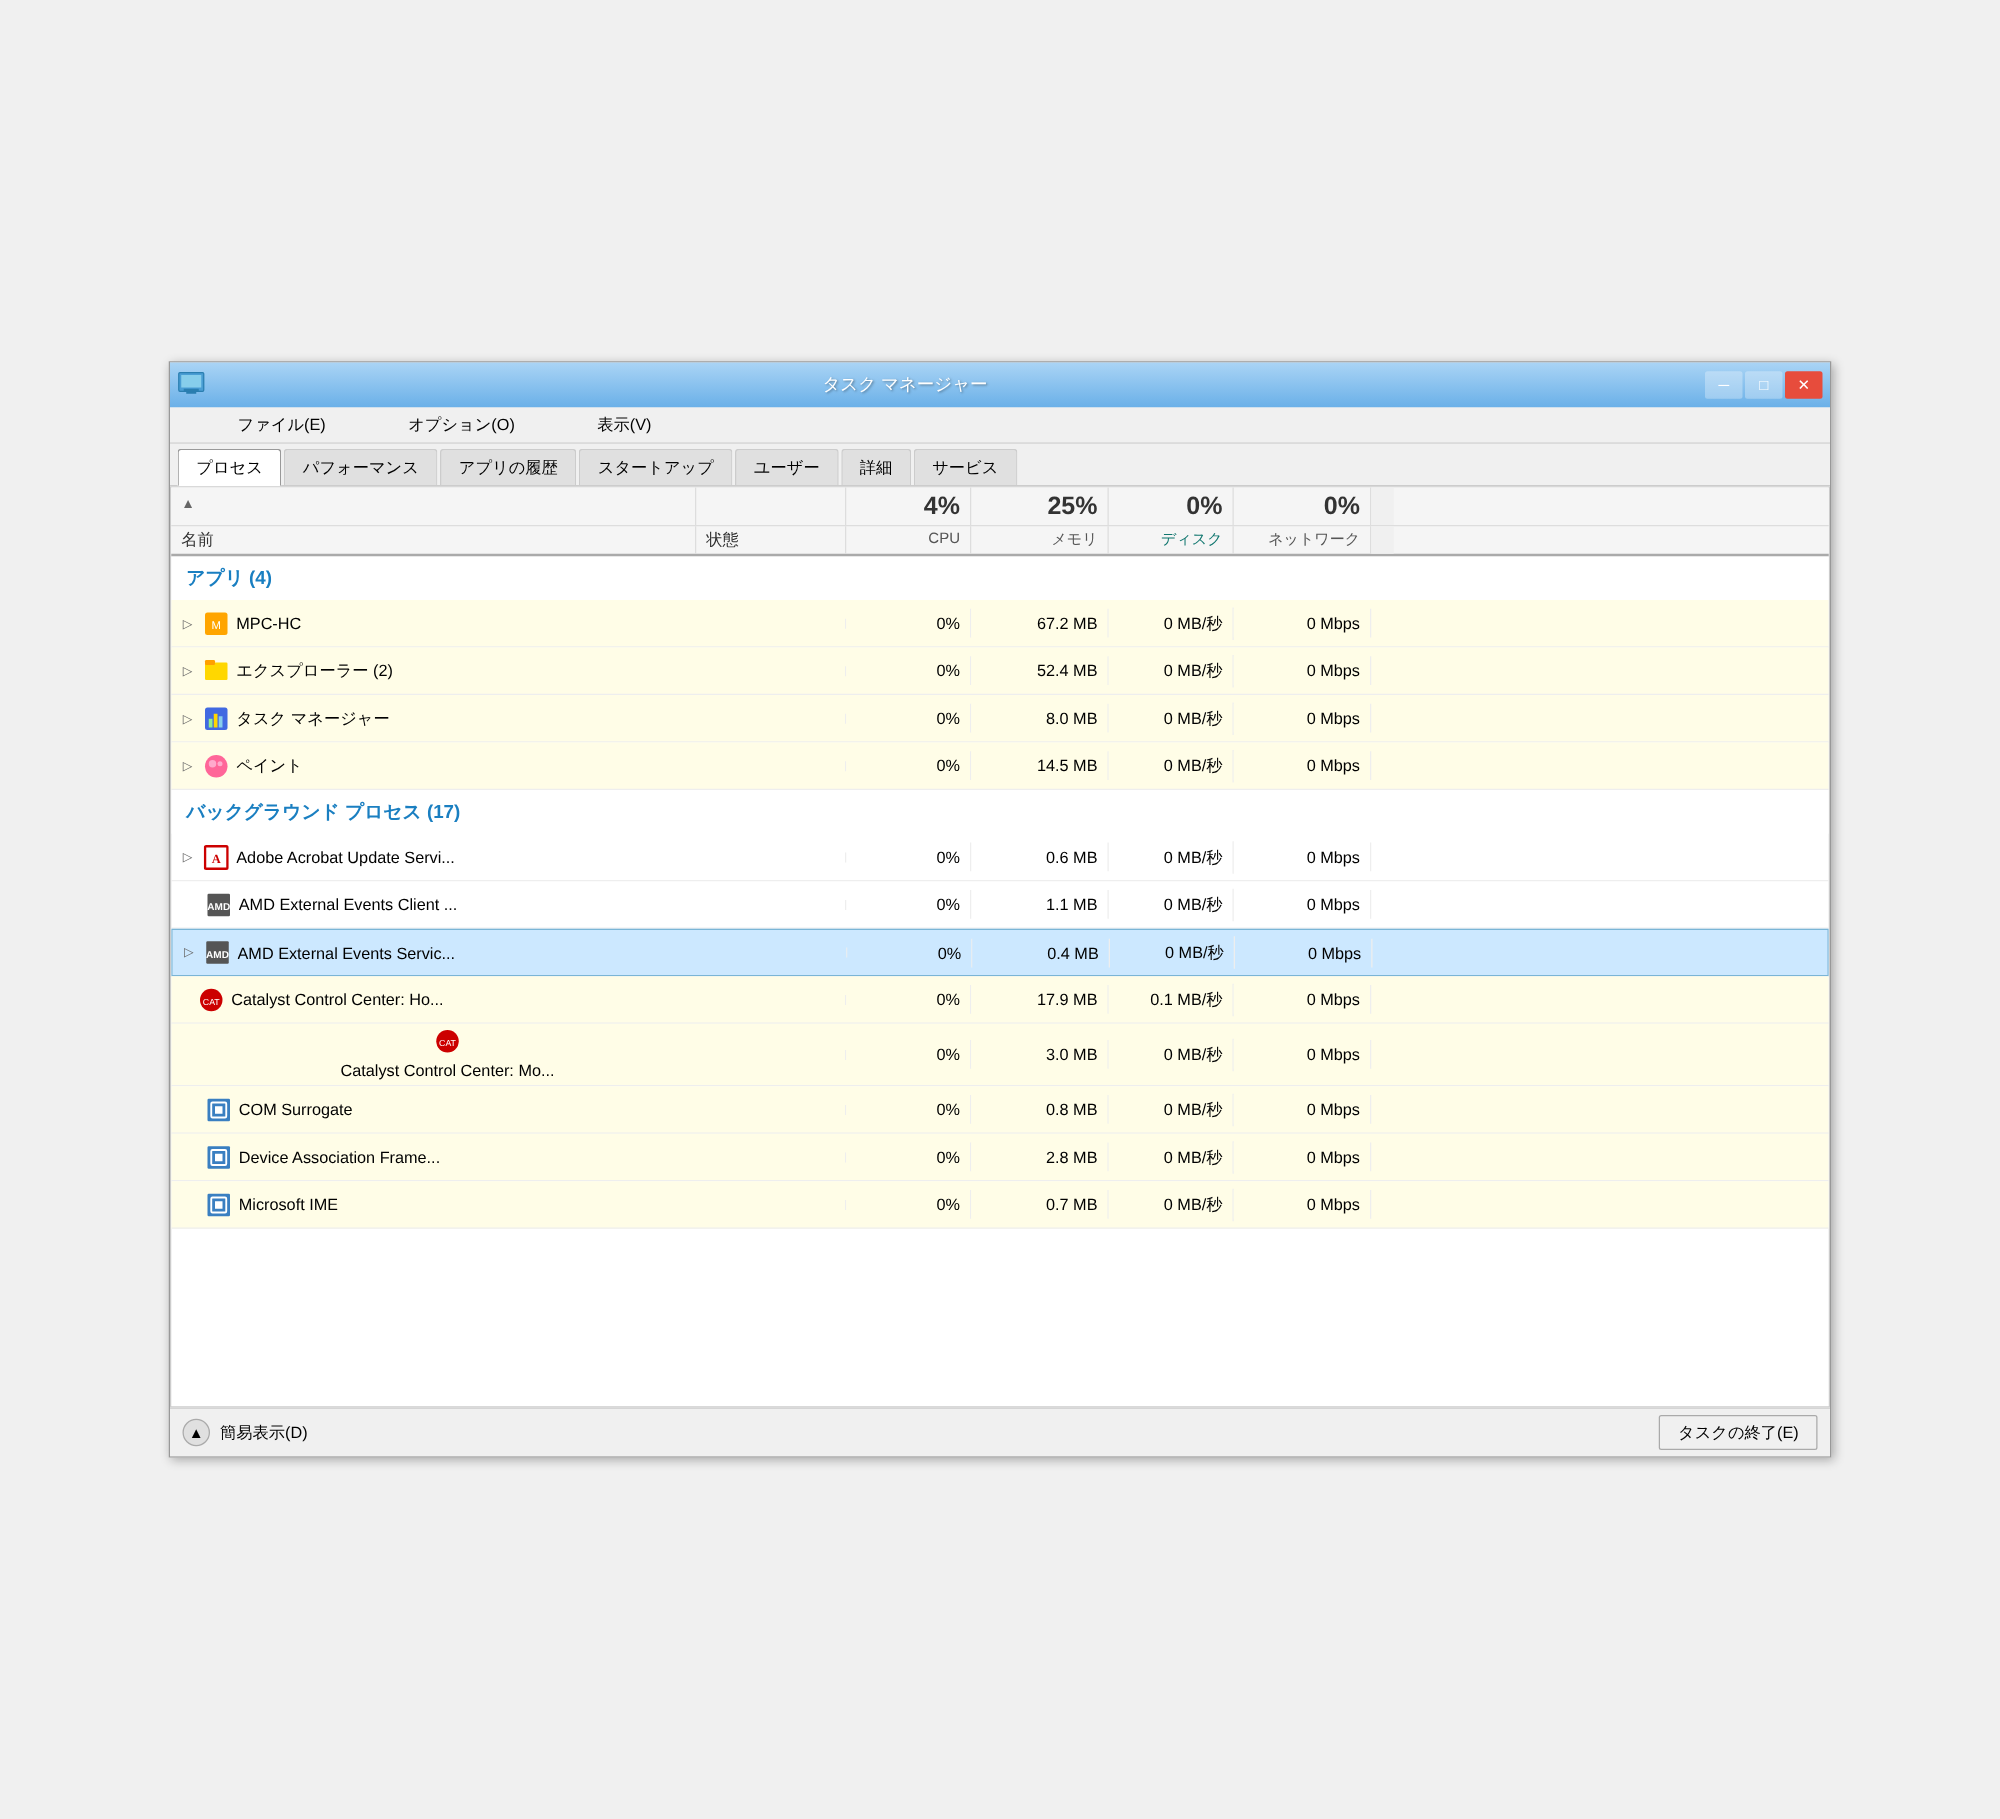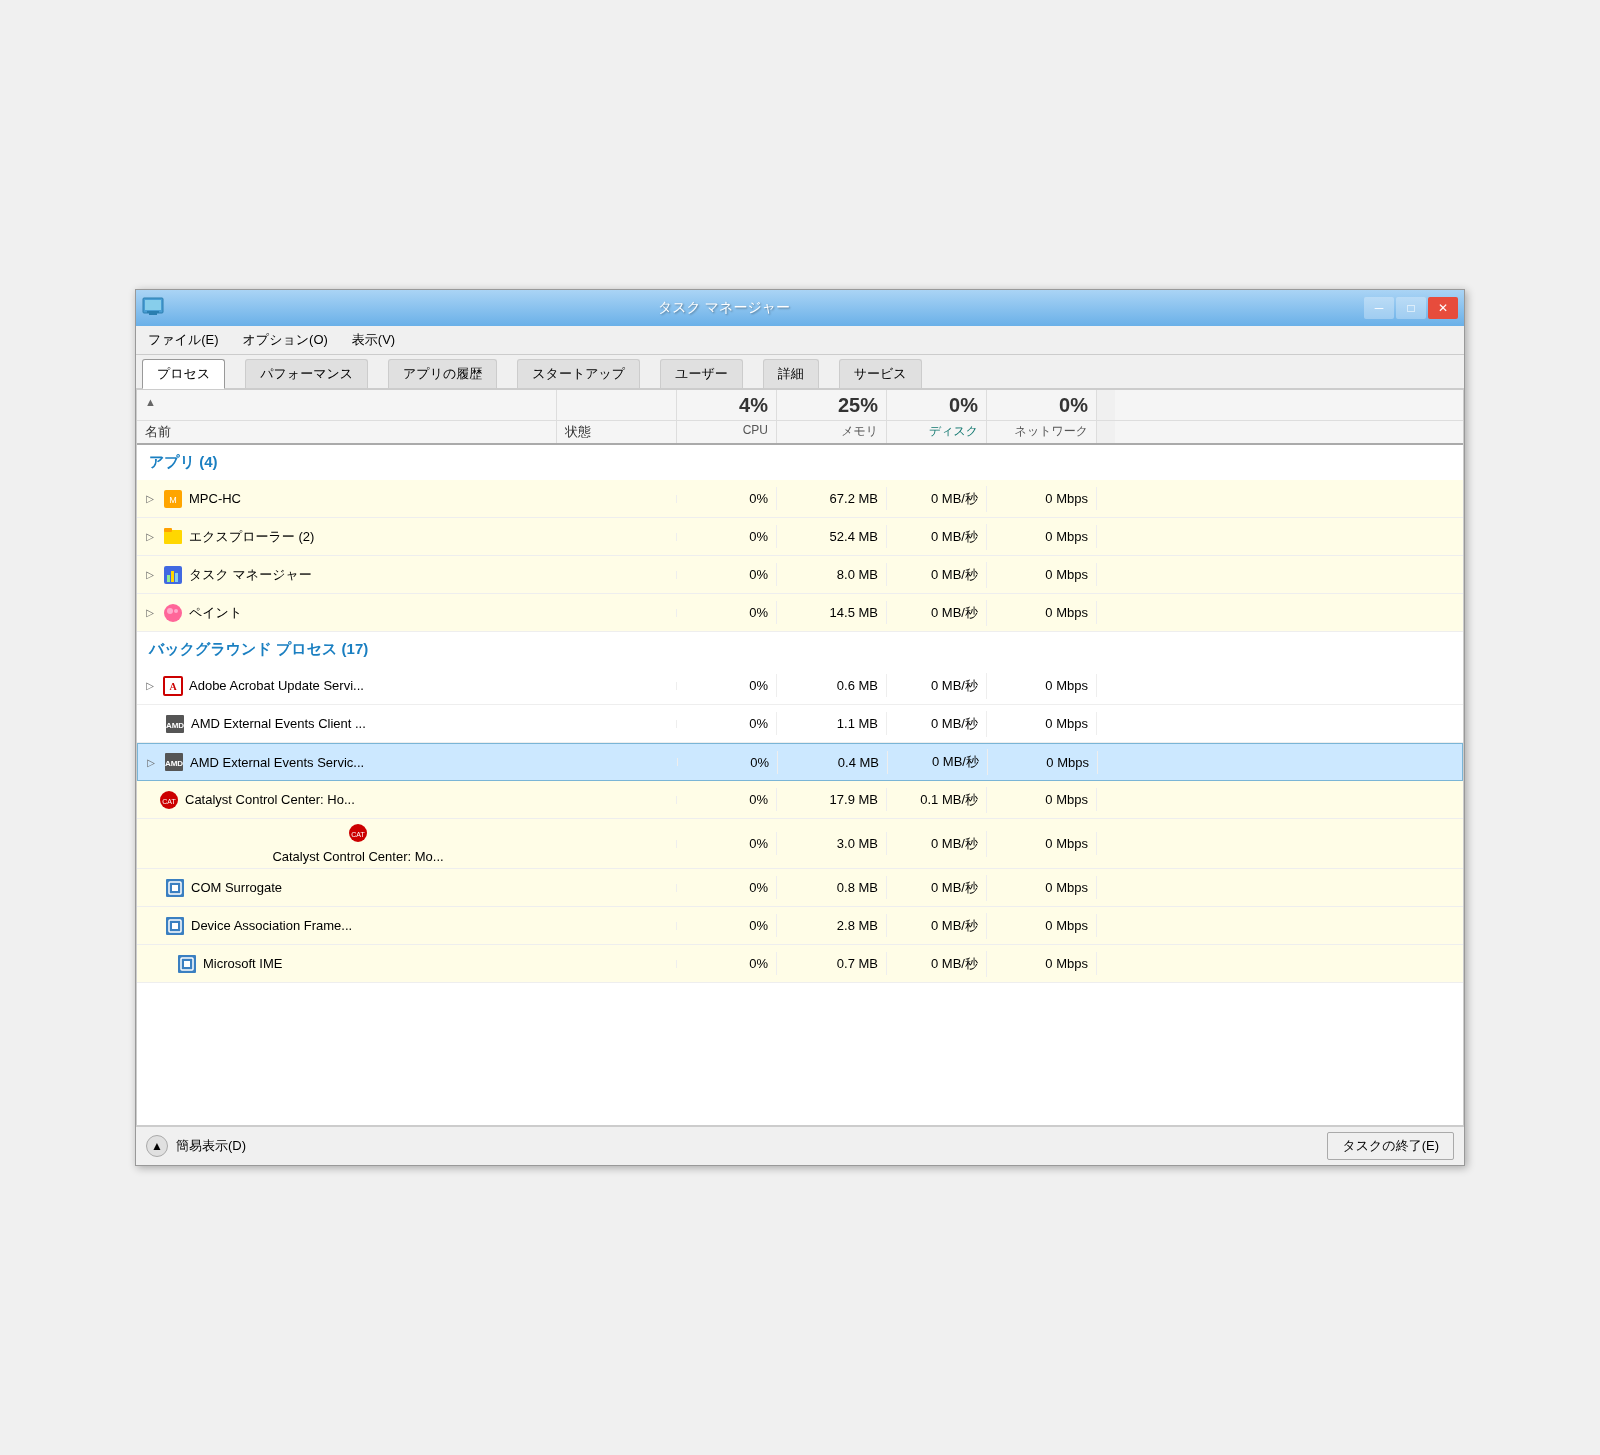--- a/index.html
+++ b/index.html
@@ -68,27 +68,28 @@
       background: #f0f0f0;
       border-bottom: 1px solid #ccc;
       padding: 2px 6px;
       display: flex;
       gap: 12px;
     }
     .menu-item {
       padding: 3px 6px;
       cursor: pointer;
       font-size: 13px;
+      margin-left: 42px;
     }
     .tab-bar {
       background: #f0f0f0;
       border-bottom: 1px solid #ccc;
       display: flex;
       padding: 4px 6px 0 6px;
-      gap: 20px;
+      gap: 2px;
     }
     .tab {
       padding: 5px 14px;
       cursor: pointer;
       border: 1px solid #ccc;
       border-bottom: none;
       background: #e0e0e0;
       font-size: 13px;
       border-radius: 3px 3px 0 0;
     }
@@ -483,21 +484,21 @@
           <span class="process-name-text">Device Association Frame...</span>
         </div>
         <div class="cell-status"></div>
         <div class="cell-metric yellow">0%</div>
         <div class="cell-metric yellow">2.8 MB</div>
         <div class="cell-metric yellow">0 MB/秒</div>
         <div class="cell-metric yellow">0 Mbps</div>
       </div>
 
       <div class="process-row yellow-bg">
-        <div class="process-name-cell" style="padding-left: 40px;">
+        <div class="process-name-cell" style="padding-left: 28px;">
           <div class="process-icon">
             <svg width="20" height="20">
                 <rect x="1" y="1" width="18" height="18" rx="1" fill="#3a7fc1"></rect>
                 <rect x="4" y="4" width="12" height="12" rx="1" fill="none" stroke="white" stroke-width="1.5"></rect>
                 <rect x="7" y="7" width="6" height="6" fill="white"></rect>
               </svg>
           </div>
           <span class="process-name-text">Microsoft IME</span>
         </div>
         <div class="cell-status"></div>

